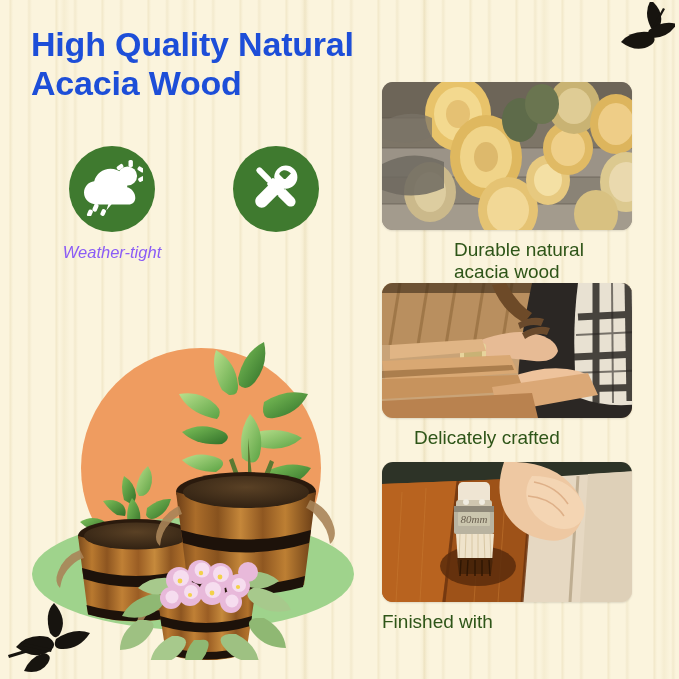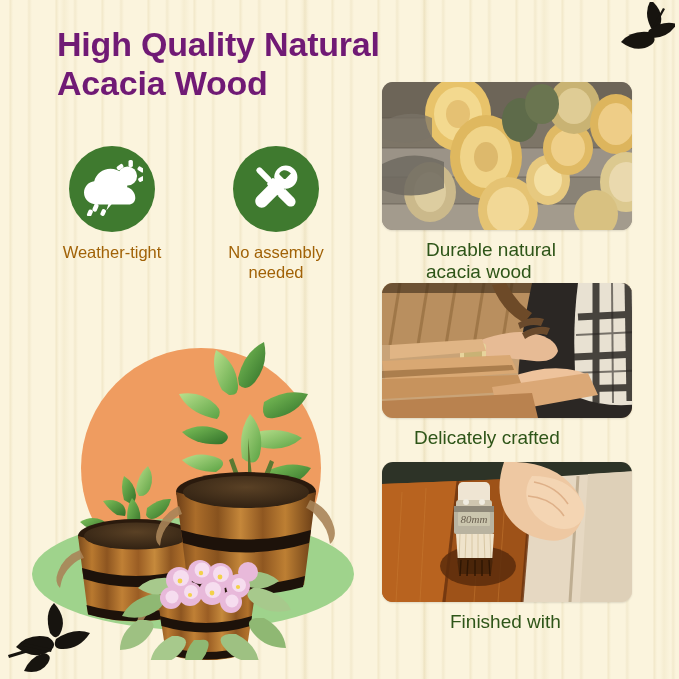--- a/index.html
+++ b/index.html
@@ -29,37 +29,37 @@
         rgba(240,232,205,0.0) 0px,
         rgba(240,232,205,0.0) 60px,
         rgba(235,224,188,0.35) 64px,
         rgba(240,232,205,0.0) 70px,
         rgba(240,232,205,0.0) 120px);
     pointer-events:none;
   }
 
   
   .headline{
-    position:absolute;left:57px;top:25px;width:420px;
-    color:#701a75;
+    position:absolute;left:31px;top:25px;width:420px;
+    color:#1d4ed8;
     font-size:34px;line-height:1.16;font-weight:700;
     letter-spacing:-0.2px;
   }
   .headline .l2{display:block;}
 
   
   .features{position:absolute;left:46px;top:146px;width:300px;display:flex;gap:32px;}
   .feature{width:132px;display:flex;flex-direction:column;align-items:center;}
   .feature-circle{
     width:86px;height:86px;border-radius:50%;background:#3f7a2f;
     display:flex;align-items:center;justify-content:center;
   }
   .feature-label{
-    margin-top:11px;text-align:center;color:#a16207;
-    font-size:16.5px;line-height:1.2;font-weight:400;
+    margin-top:11px;text-align:center;color:#8b5cf6;
+    font-size:16.5px;line-height:1.2;font-weight:400;font-style:italic;
   }
 
   
   .hero{position:absolute;left:24px;top:340px;width:346px;height:320px;}
   .hero-orange{
     position:absolute;left:57px;top:8px;width:240px;height:240px;
     border-radius:50%;background:#ef9c60;
   }
   .hero-ground{
     position:absolute;left:8px;top:178px;width:322px;height:112px;
@@ -71,23 +71,23 @@
   .photo-card{position:absolute;}
   .photo{
     width:250px;border-radius:11px;overflow:hidden;display:block;
     box-shadow:0 1px 2px rgba(0,0,0,0.12);
   }
   .photo svg{display:block;}
   .caption{
     margin-top:9px;color:#2e5518;
     font-size:19px;line-height:1.16;font-weight:400;
   }
-  .cap-c1{margin-left:44px;}
+  .cap-c1{margin-left:72px;}
   .cap-c2{margin-left:32px;}
-  .cap-c3{margin-left:68px;}
+  .cap-c3{}
 
   
   .leaf-tr{position:absolute;right:4px;top:2px;width:72px;height:62px;}
   .leaf-bl{position:absolute;left:8px;bottom:6px;width:86px;height:70px;}
 </style>
 </head>
 <body>
 
 <div id="page">
   <div class="bg-grain"></div>
@@ -143,21 +143,20 @@
             </g>
 
             <g transform="rotate(-45 29 29)">
               <rect x="26.0" y="2.6" width="6.0" height="18.5" rx="2.6"></rect>
               <rect x="24.3" y="20.0" width="9.4" height="18.0" rx="2.0"></rect>
               <path d="M24.0 37.0 l10.0 0 0 12.5 c0 2.9-2.2 5.2-5.0 5.2 -2.8 0-5.0-2.3-5.0-5.2 z"></path>
             </g>
           </svg>
         </span>
       </div>
-      <div class="feature-label">No assembly needed</div>
     </div>
 
   </div>
 
   <div class="hero">
     <div class="hero-orange"></div>
     <div class="hero-ground"></div>
 
     <svg class="hero-svg" viewBox="0 0 346 320">
       <defs>

